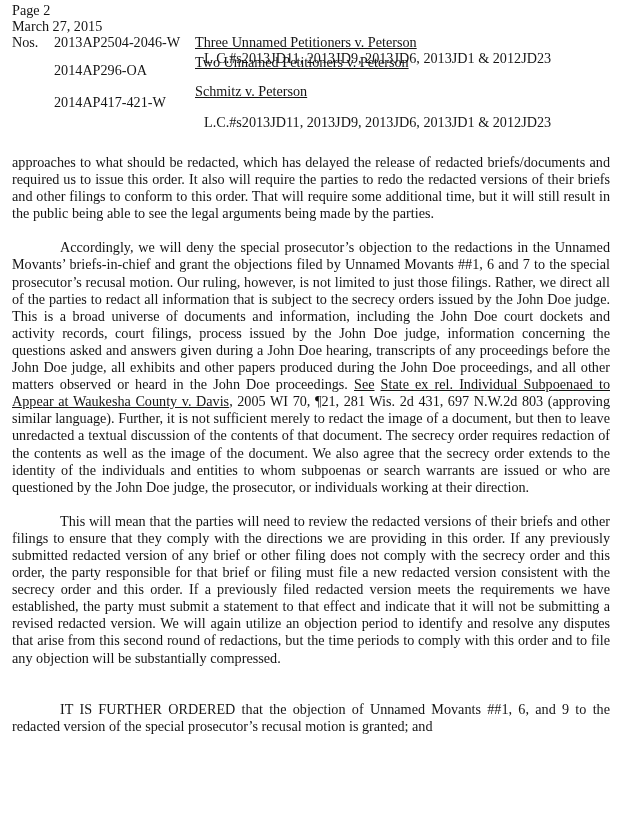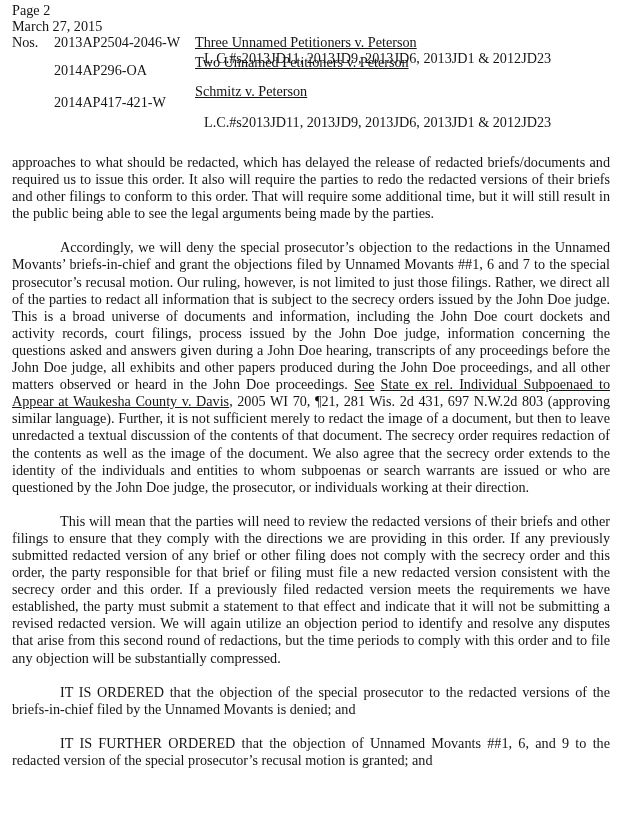--- a/index.html
+++ b/index.html
@@ -47,16 +47,15 @@
   </div>
 </div>
 
 <div class="body">
   <p>approaches to what should be redacted, which has delayed the release of redacted briefs/documents and required us to issue this order.  It also will require the parties to redo the redacted versions of their briefs and other filings to conform to this order.  That will require some additional time, but it will still result in the public being able to see the legal arguments being made by the parties.</p>
   <div class="gap"></div>
   <p class="indent"><span>Accordingly, we will deny the special prosecutor’s objection to the redactions in the Unnamed Movants’ briefs-in-chief and grant the objections filed by Unnamed Movants ##1, 6 and 7 to the special prosecutor’s recusal motion.  Our ruling, however, is not limited to just those filings.  Rather, we direct all of the parties to redact all information that is subject to the secrecy orders issued by the John Doe judge.  This is a broad universe of documents and information, including the John Doe court dockets and activity records, court filings, process issued by the John Doe judge, information concerning the questions asked and answers given during a John Doe hearing, transcripts of any proceedings before the John Doe judge, all exhibits and other papers produced during the John Doe proceedings, and all other matters observed or heard in the John Doe proceedings.  </span><span class="u">See</span> <span class="u">State ex rel. Individual Subpoenaed to Appear at Waukesha County v. Davis</span><span>, 2005 WI 70, ¶21, 281 Wis. 2d 431, 697 N.W.2d 803 (approving similar language). Further, it is not sufficient merely to redact the image of a document, but then to leave unredacted a textual discussion of the contents of that document.  The secrecy order requires redaction of the contents as well as the image of the document.  We also agree that the secrecy order extends to the identity of the individuals and entities to whom subpoenas or search warrants are issued or who are questioned by the John Doe judge, the prosecutor, or individuals working at their direction.</span></p>
   <div class="gap"></div>
   <p class="indent">This will mean that the parties will need to review the redacted versions of their briefs and other filings to ensure that they comply with the directions we are providing in this order.  If any previously submitted redacted version of any brief or other filing does not comply with the secrecy order and this order, the party responsible for that brief or filing must file a new redacted version consistent with the secrecy order and this order.  If a previously filed redacted version meets the requirements we have established, the party must submit a statement to that effect and indicate that it will not be submitting a revised redacted version.  We will again utilize an objection period to identify and resolve any disputes that arise from this second round of redactions, but the time periods to comply with this order and to file any objection will be substantially compressed.</p>
   <div class="gap"></div>
-  <p class="indent">IT IS ORDERED that the objection of the special prosecutor to the redacted versions of the briefs-in-chief filed by the Unnamed Movants is denied; and</p>
   <div class="gap"></div>
   <p class="indent">IT IS FURTHER ORDERED that the objection of Unnamed Movants ##1, 6, and 9 to the redacted version of the special prosecutor’s recusal motion is granted; and</p>
 </div>
 
 </body></html>

